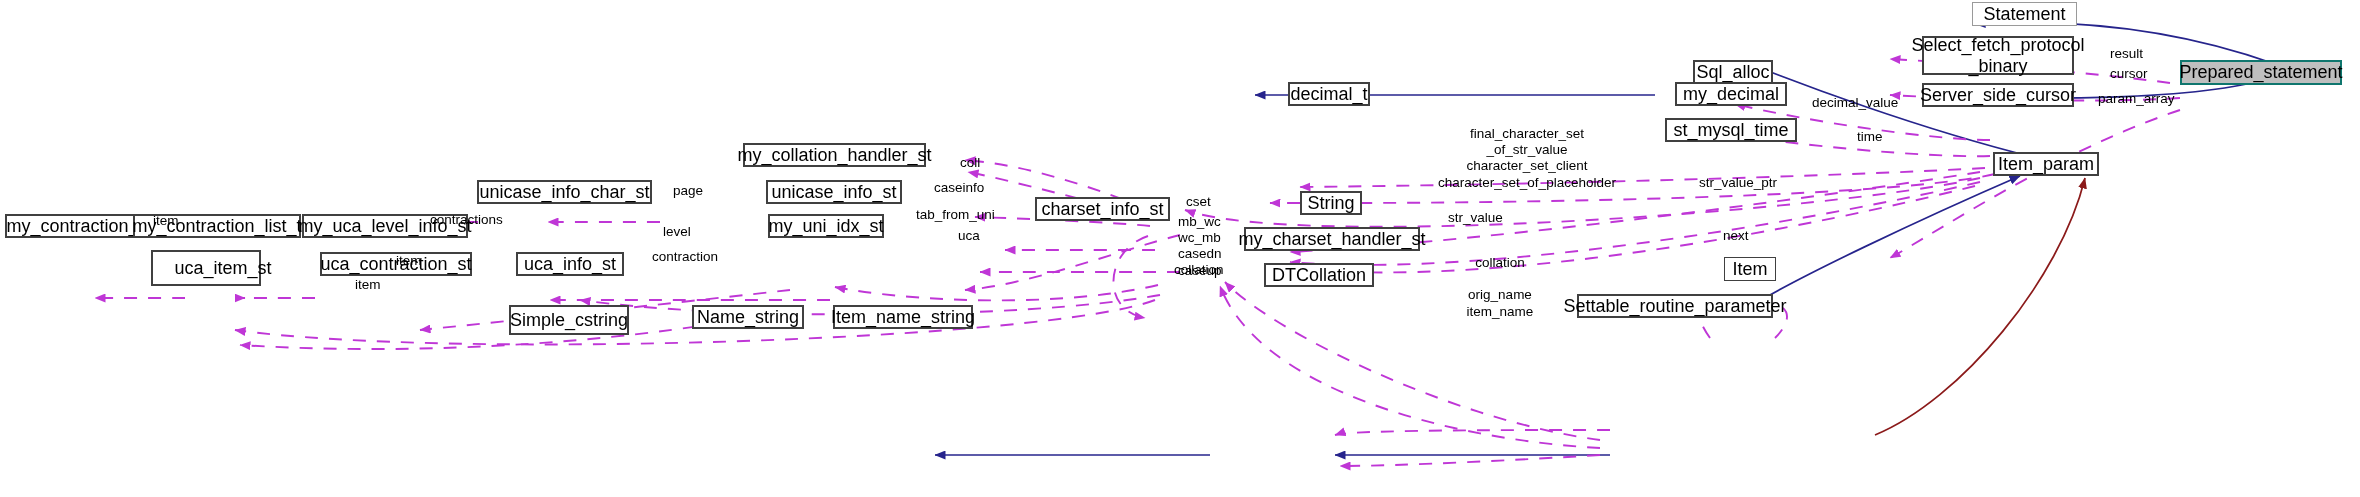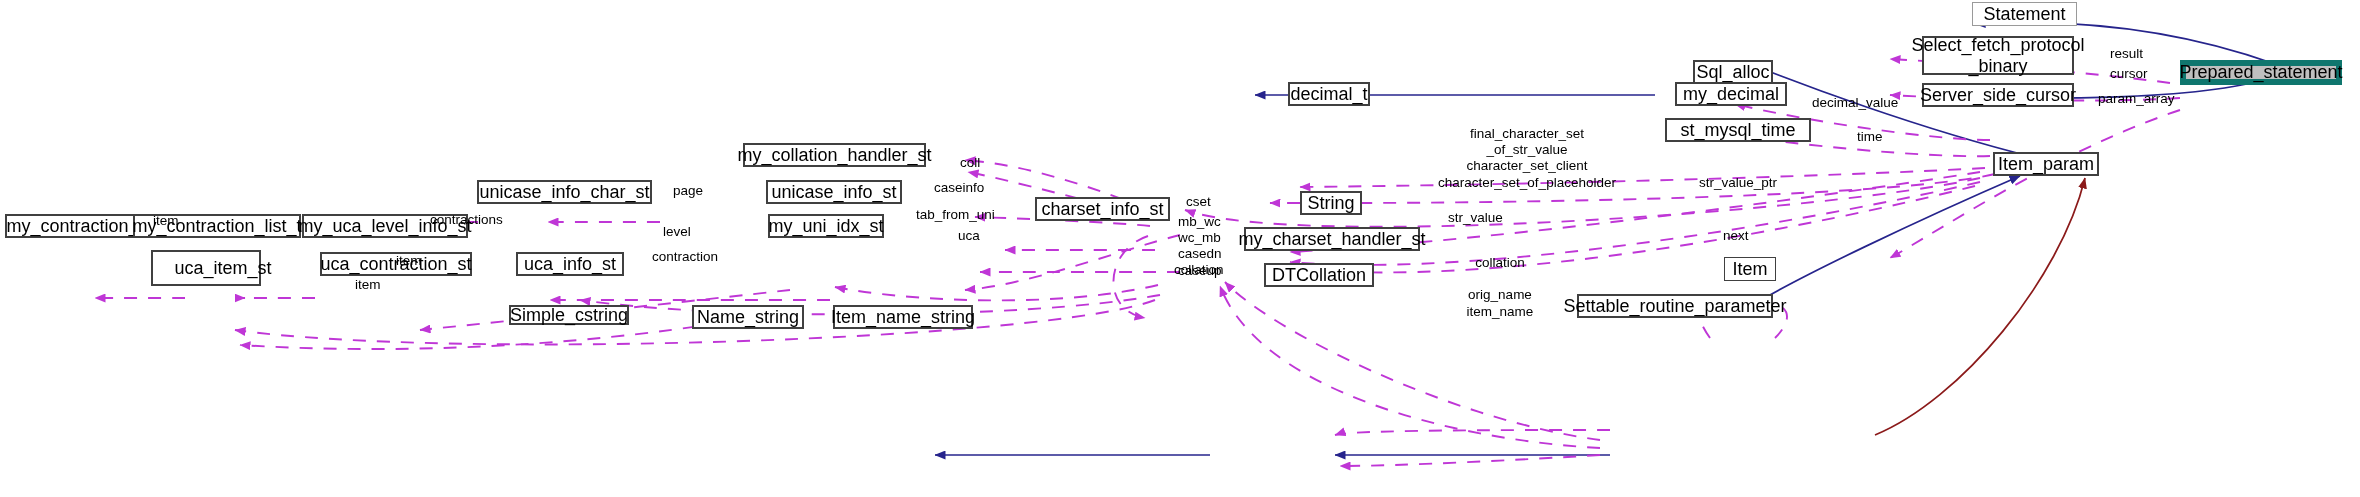--- a/index.html
+++ b/index.html
@@ -3,21 +3,21 @@
 <meta charset="utf-8">
 <style>
   html,body{margin:0;padding:0;background:#ffffff;}
   body{font-family:"Liberation Sans",sans-serif;}
   #diagram{position:relative;width:2360px;height:497px;background:#ffffff;overflow:hidden;}
   #edges{position:absolute;left:0;top:0;width:2360px;height:497px;}
   .node{position:absolute;box-sizing:border-box;display:flex;align-items:center;justify-content:center;
         text-align:center;background:#ffffff;border:1px solid #404040;color:#000000;
         font-size:18px;line-height:1.12;white-space:pre-line;z-index:5;}
   .node.thin{border:1px solid #9a9a9a;}
-  .node.focus{background:#bfbfbf;border:6px solid #0f766e;}
+  .node.focus{background:#bfbfbf;border:2px solid #0f766e;}
   .node.bold{border:2px solid #404040;}
   .elabel{position:absolute;font-size:13.5px;color:#000000;line-height:1.2;
           white-space:pre-line;z-index:6;}
   .elabel.c{text-align:center;}
 </style>
 </head>
 <body>
 
 <div id="diagram">
 
@@ -111,21 +111,21 @@
   </div>
 
   <div class="node bold" style="left:1675px;top:82px;width:112px;height:24px;">
     <span>my_decimal</span>
   </div>
 
   <div class="node bold" style="left:1288px;top:82px;width:82px;height:24px;">
     <span>decimal_t</span>
   </div>
 
-  <div class="node bold" style="left:1665px;top:118px;width:146px;height:24px;">
+  <div class="node bold" style="left:1665px;top:118px;width:132px;height:24px;">
     <span>st_mysql_time</span>
   </div>
 
   <div class="node bold" style="left:1993px;top:152px;width:106px;height:24px;">
     <span>Item_param</span>
   </div>
 
   <div class="node bold" style="left:743px;top:143px;width:183px;height:24px;">
     <span>my_collation_handler_st</span>
   </div>
@@ -179,21 +179,21 @@
   </div>
 
   <div class="node bold" style="left:1264px;top:263px;width:110px;height:24px;">
     <span>DTCollation</span>
   </div>
 
   <div class="node" style="left:1724px;top:257px;width:52px;height:24px;">
     <span>Item</span>
   </div>
 
-  <div class="node bold" style="left:509px;top:305px;width:120px;height:20px;">
+  <div class="node bold" style="left:509px;top:305px;width:120px;height:30px;">
     <span>Simple_cstring</span>
   </div>
 
   <div class="node bold" style="left:692px;top:305px;width:112px;height:24px;">
     <span>Name_string</span>
   </div>
 
   <div class="node bold" style="left:833px;top:305px;width:140px;height:24px;">
     <span>Item_name_string</span>
   </div>

